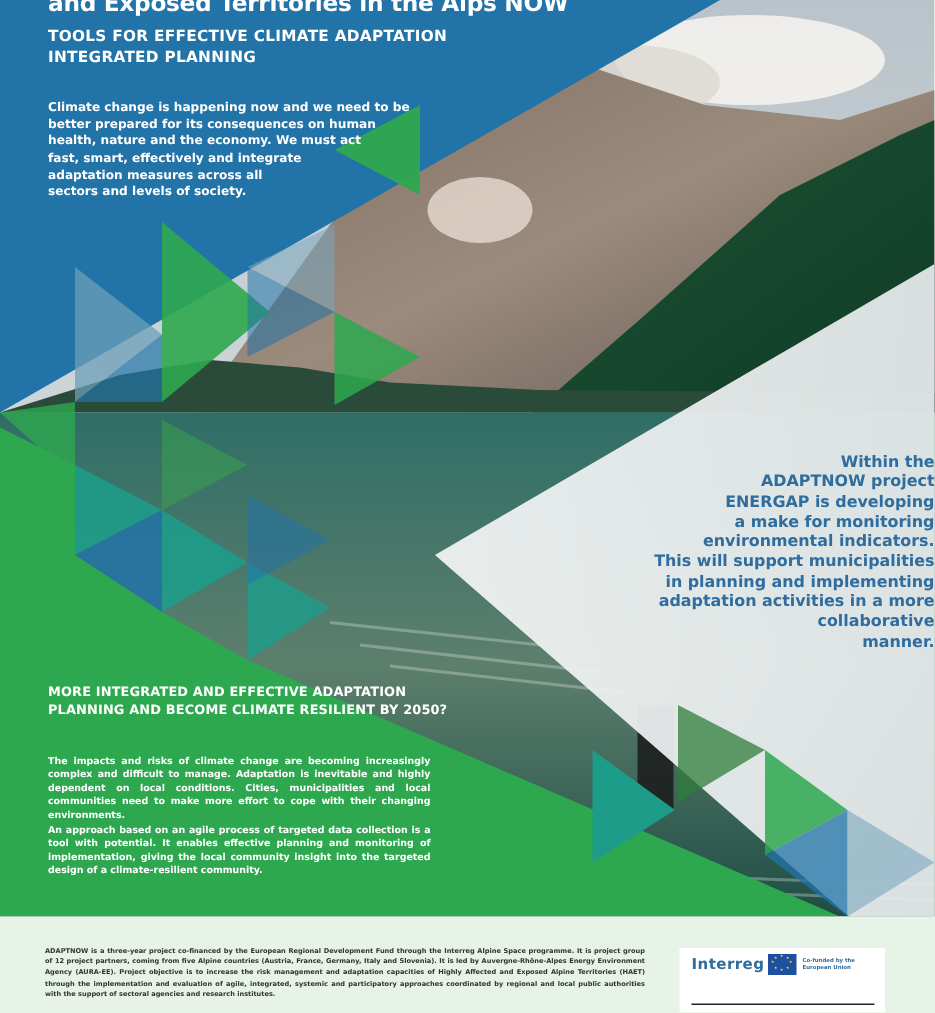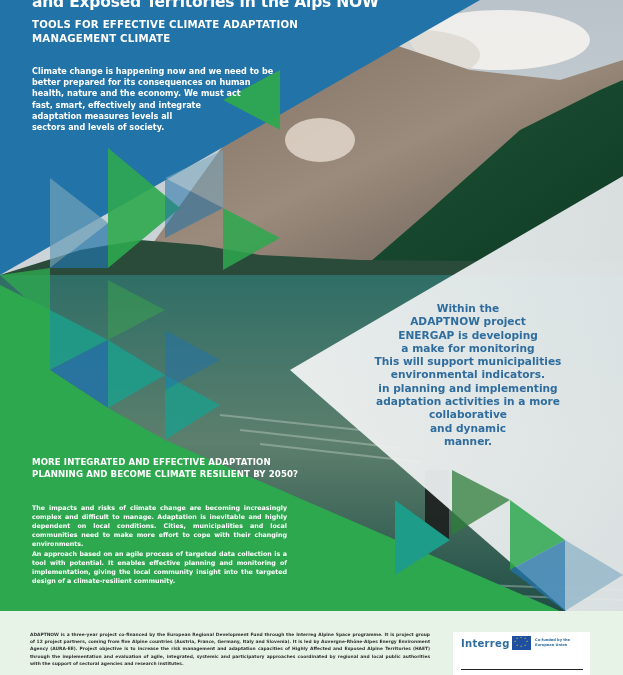--- a/index.html
+++ b/index.html
@@ -3,21 +3,21 @@
 <meta charset="utf-8">
 <style>
   html,body{margin:0;padding:0;}
   body{width:623px;height:675px;overflow:hidden;position:relative;background:#e6f3e6;font-family:"DejaVu Sans",sans-serif;}
   #poster{position:absolute;left:0;top:0;width:623px;height:675px;overflow:hidden;padding-left:44px;}
   #bg{position:absolute;left:0;top:0;width:623px;height:675px;}
   .txt{position:absolute;color:#fff;font-weight:bold;font-family:"DejaVu Sans",sans-serif;}
   #header-title{left:32px;top:-7px;font-size:15.5px;letter-spacing:-0.2px;line-height:18px;white-space:nowrap;}
   #tools-heading{left:32px;top:18px;font-size:10.2px;line-height:14px;letter-spacing:0.2px;width:280px;}
   #intro-body{left:32px;top:66px;font-size:8.1px;line-height:11.2px;width:260px;}
-  #callout{right:44px;top:302px;width:310px;text-align:center;color:#2f6d9e;font-size:10.6px;line-height:13.3px;}
+  #callout{right:44px;top:302px;width:310px;text-align:right;color:#2f6d9e;font-size:10.6px;line-height:13.3px;}
   #question-heading{left:32px;top:457px;font-size:8.6px;line-height:11.5px;width:300px;letter-spacing:0.1px;}
   #body-p1{left:32px;top:503px;font-size:6.3px;line-height:9.1px;width:255px;text-align:justify;}
   #body-p2{left:32px;top:549px;font-size:6.3px;line-height:9.1px;width:255px;text-align:justify;}
   #footer{position:absolute;left:0;top:611px;width:623px;height:64px;background:#e6f3e6;}
   #footer-text{position:absolute;left:30px;top:20px;width:400px;font-size:4.4px;line-height:7.2px;color:#333;font-weight:bold;text-align:justify;}
   #logo-box{position:absolute;left:453px;top:21px;width:137px;height:43px;background:#ffffff;}
   #interreg-word{position:absolute;left:8px;top:6px;font-size:10px;font-weight:bold;color:#2f6d9e;letter-spacing:0.3px;}
   #eu-flag{position:absolute;left:59px;top:4px;width:19px;height:14px;background:#1f4fa0;}
   #eu-flag span{position:absolute;color:#ffd700;font-size:2.5px;line-height:1;}
   #cofund{position:absolute;left:82px;top:6px;font-size:3.6px;line-height:4.5px;color:#2f6d9e;font-weight:bold;width:52px;}
@@ -97,43 +97,42 @@
     <polygon points="452,470 510,500 452,535" fill="#2f7d3a" opacity="0.75"></polygon>
     <polygon points="510,500 510,570 565,540" fill="#2ea84f" opacity="0.85"></polygon>
     <polygon points="510,570 565,540 565,611" fill="#2273a8" opacity="0.75"></polygon>
     <polygon points="565,540 623,575 565,611" fill="#7aa7c0" opacity="0.6"></polygon>
   </svg>
 
   <div id="header-title" class="txt">and Exposed Territories in the Alps NOW</div>
 
   <div id="tools-heading" class="txt">
     <div>TOOLS FOR EFFECTIVE CLIMATE ADAPTATION</div>
-    <div>MANAGEMENT CLIMATE</div>
+    <div>INTEGRATED PLANNING</div>
   </div>
 
   <div id="intro-body" class="txt">
     <div>Climate change is happening now and we need to be</div>
     <div>better prepared for its consequences on human</div>
     <div>health, nature and the economy. We must act</div>
     <div>fast, smart, effectively and integrate</div>
-    <div>adaptation measures levels all</div>
+    <div>adaptation measures across all</div>
     <div>sectors and levels of society.</div>
   </div>
 
   <div id="callout" class="txt">
     <div>Within the</div>
     <div>ADAPTNOW project</div>
     <div>ENERGAP is developing</div>
     <div>a make for monitoring</div>
+    <div>environmental indicators.</div>
     <div>This will support municipalities</div>
-    <div>environmental indicators.</div>
     <div>in planning and implementing</div>
     <div>adaptation activities in a more</div>
     <div>collaborative</div>
-    <div>and dynamic</div>
     <div>manner.</div>
   </div>
 
   <div id="question-heading" class="txt">
     <div>MORE INTEGRATED AND EFFECTIVE ADAPTATION</div>
     <div>PLANNING AND BECOME CLIMATE RESILIENT BY 2050?</div>
   </div>
 
   <div id="body-p1" class="txt">The impacts and risks of climate change are becoming increasingly complex and difficult to manage. Adaptation is inevitable and highly dependent on local conditions. Cities, municipalities and local communities need to make more effort to cope with their changing environments.</div>
   <div id="body-p2" class="txt">An approach based on an agile process of targeted data collection is a tool with potential. It enables effective planning and monitoring of implementation, giving the local community insight into the targeted design of a climate-resilient community.</div>

